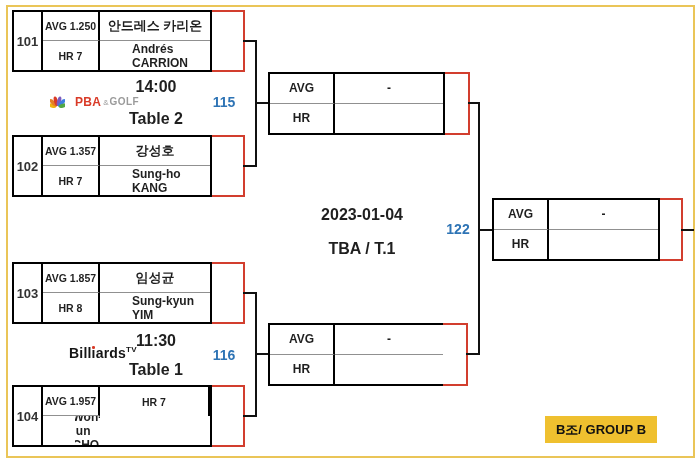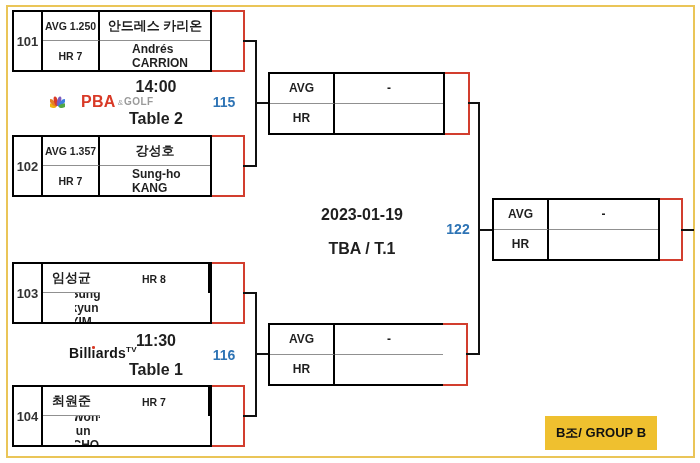--- a/index.html
+++ b/index.html
@@ -32,27 +32,27 @@
   .rbox .cell { display: flex; align-items: center; justify-content: center; }
   .rbox .lab  { border-right: 2px solid #000; font-size: 12px; font-weight: bold; }
   .rbox .top  { border-bottom: 1px solid #909090; }
   .rbox .val  { font-size: 12px; font-weight: bold; }
 
   .line { position: absolute; background: #111; }
 
   .txt    { position: absolute; text-align: center; font-size: 16px; font-weight: 600; color: #1f1f1f; }
   .mno    { position: absolute; text-align: center; font-size: 14px; font-weight: bold; color: #2E74B5; }
 
-  .badge { position: absolute; left: 545px; top: 416px; width: 112px; height: 34px;
+  .badge { position: absolute; left: 545px; top: 416px; width: 112px; height: 27px;
            background: #EFC02F; display: flex; align-items: center; justify-content: center;
            font-size: 13px; font-weight: bold; color: #111; }
 
   
   .pba-logo { position: absolute; left: 50px; top: 94px; display: flex; align-items: center; height: 15px; }
-  .pba-txt  { color: #D93A27; font-size: 16px; font-weight: bold; letter-spacing: .3px; margin-left: 16px; }
+  .pba-txt  { color: #D93A27; font-size: 12px; font-weight: bold; letter-spacing: .3px; margin-left: 10px; }
   .pba-amp  { color: #9a9a9a; font-size: 8px; margin: 2px 1px 0 2px; }
   .pba-golf { color: #9a9a9a; font-size: 10px; font-weight: bold; letter-spacing: .4px; }
 
   
   .btv-logo { position: absolute; left: 69px; top: 345px; color: #151515;
               font-size: 14px; font-weight: bold; letter-spacing: .2px; }
   .btv-tv   { font-size: 8px; font-weight: bold; vertical-align: super; margin-top: 20px; }
   .red-i    { position: relative; display: inline-block; }
   .red-i .dot { position: absolute; left: 50%; top: 1px; width: 2.5px; height: 2.5px;
                 margin-left: -1.25px; background: #D93A27; border-radius: 50%; }
@@ -76,29 +76,30 @@
     <div class="cell num">102</div>
     <div class="cell avg">AVG 1.357</div>
     <div class="cell kr">강성호</div>
     <div class="cell hr">HR 7</div>
     <div class="cell en">Sung-ho KANG</div>
   </div>
   <div class="slot" style="left:212px; top:135px; width:33px; height:62px"></div>
 
   <div class="pbox" style="top:262px">
     <div class="cell num">103</div>
+    <div class="cell avg">AVG 1.857</div>
     <div class="cell kr">임성균</div>
     <div class="cell hr">HR 8</div>
     <div class="cell en">Sung-kyun YIM</div>
   </div>
   <div class="slot" style="left:212px; top:262px; width:33px; height:62px"></div>
 
   <div class="pbox" style="top:385px">
     <div class="cell num">104</div>
-    <div class="cell kr">최원준</div>
+    <div class="cell avg">AVG 1.957</div>
     <div class="cell hr">HR 7</div>
     <div class="cell en">Won-jun CHOI</div>
   </div>
   <div class="slot" style="left:212px; top:385px; width:33px; height:62px"></div>
 
   <div class="txt" style="left:100px; top:78px; width:112px">14:00</div>
   <div class="pba-logo">
     <svg width="15" height="13" viewBox="0 0 20 17">
       <g transform="translate(10,16)">
         <ellipse cx="0" cy="-8" rx="2.6" ry="6.5" fill="#f0b310" transform="rotate(-75)"></ellipse>
@@ -130,21 +131,21 @@
   <div class="slot" style="left:445px; top:72px; width:25px; height:63px"></div>
 
   <div class="rbox" style="left:268px; top:323px">
     <div class="cell lab top">AVG</div>
     <div class="cell val top">-</div>
     <div class="cell lab">HR</div>
     <div class="cell val"></div>
   </div>
   <div class="slot" style="left:443px; top:323px; width:25px; height:63px"></div>
 
-  <div class="txt" style="left:297px; top:206px; width:130px">2023-01-19</div>
+  <div class="txt" style="left:297px; top:206px; width:130px">2023-01-04</div>
   <div class="mno" style="left:440px; top:221px; width:36px">122</div>
   <div class="txt" style="left:297px; top:240px; width:130px">TBA / T.1</div>
 
   <div class="rbox final" style="left:492px; top:198px">
     <div class="cell lab top">AVG</div>
     <div class="cell val top">-</div>
     <div class="cell lab">HR</div>
     <div class="cell val"></div>
   </div>
   <div class="slot" style="left:660px; top:198px; width:23px; height:63px"></div>

